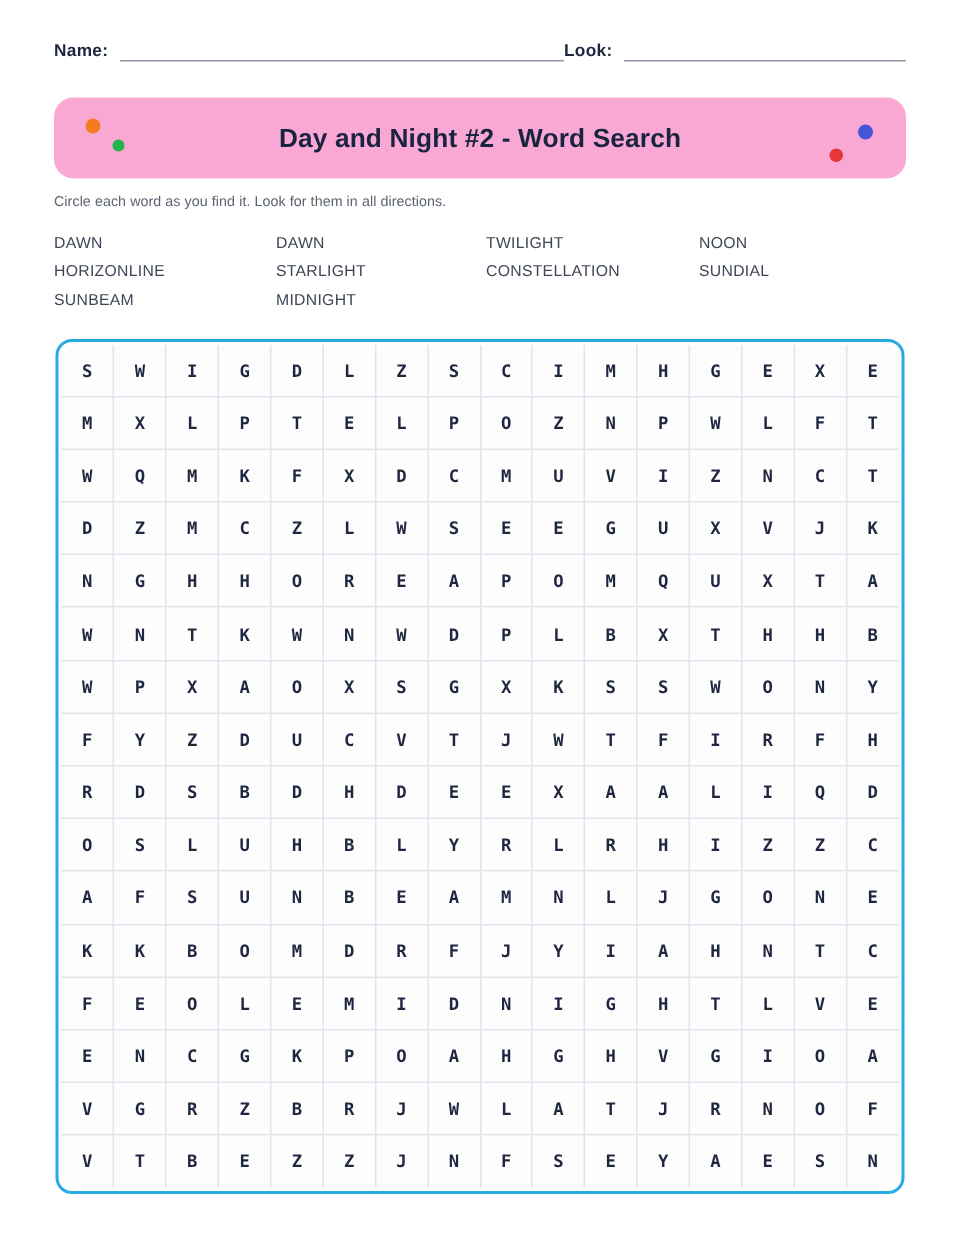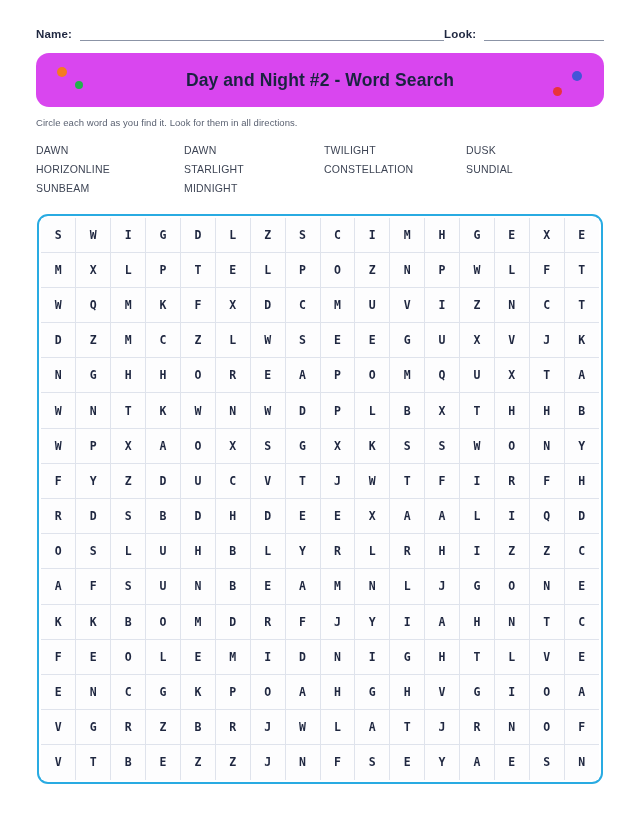--- a/index.html
+++ b/index.html
@@ -26,43 +26,43 @@
   .meta-row {
     display: flex;
     align-items: flex-end;
     padding-top: 28px;
     gap: 0;
   }
   .meta-field {
     display: flex;
     align-items: flex-end;
   }
-  .meta-field.name-field { width: 408px; }
+  .meta-field.name-field { width: 340px; }
   .meta-field.date-field { flex: 1; }
   .meta-label {
     font-size: 11.5px;
     font-weight: bold;
     color: #1f2740;
     letter-spacing: 0.2px;
     white-space: nowrap;
     padding-bottom: 1px;
   }
   .meta-rule {
     flex: 1;
     border-bottom: 1px solid #8b94a6;
     height: 12px;
     margin-left: 8px;
   }
 
   
   .banner {
-    margin-top: 12px;
+    margin-top: 24px;
     height: 54px;
     border-radius: 13px;
-    background: #d946ef;
+    background: #f9a8d4;
     position: relative;
     display: flex;
     align-items: center;
     justify-content: center;
     overflow: hidden;
   }
   .banner-title {
     font-size: 17.5px;
     font-weight: bold;
     color: #1a2340;
@@ -155,21 +155,21 @@
     <span class="dot dot-red"></span>
     <h1 class="banner-title">Day and Night #2 - Word Search</h1>
   </div>
 
   <p class="instructions">Circle each word as you find it. Look for them in all directions.</p>
 
   <div class="wordlist">
     <span class="word">DAWN</span>
     <span class="word">DAWN</span>
     <span class="word">TWILIGHT</span>
-    <span class="word">DUSK</span>
+    <span class="word">NOON</span>
     <span class="word">HORIZONLINE</span>
     <span class="word">STARLIGHT</span>
     <span class="word">CONSTELLATION</span>
     <span class="word">SUNDIAL</span>
     <span class="word">SUNBEAM</span>
     <span class="word">MIDNIGHT</span>
   </div>
 
   <div class="grid-wrap">
     <table class="grid">

